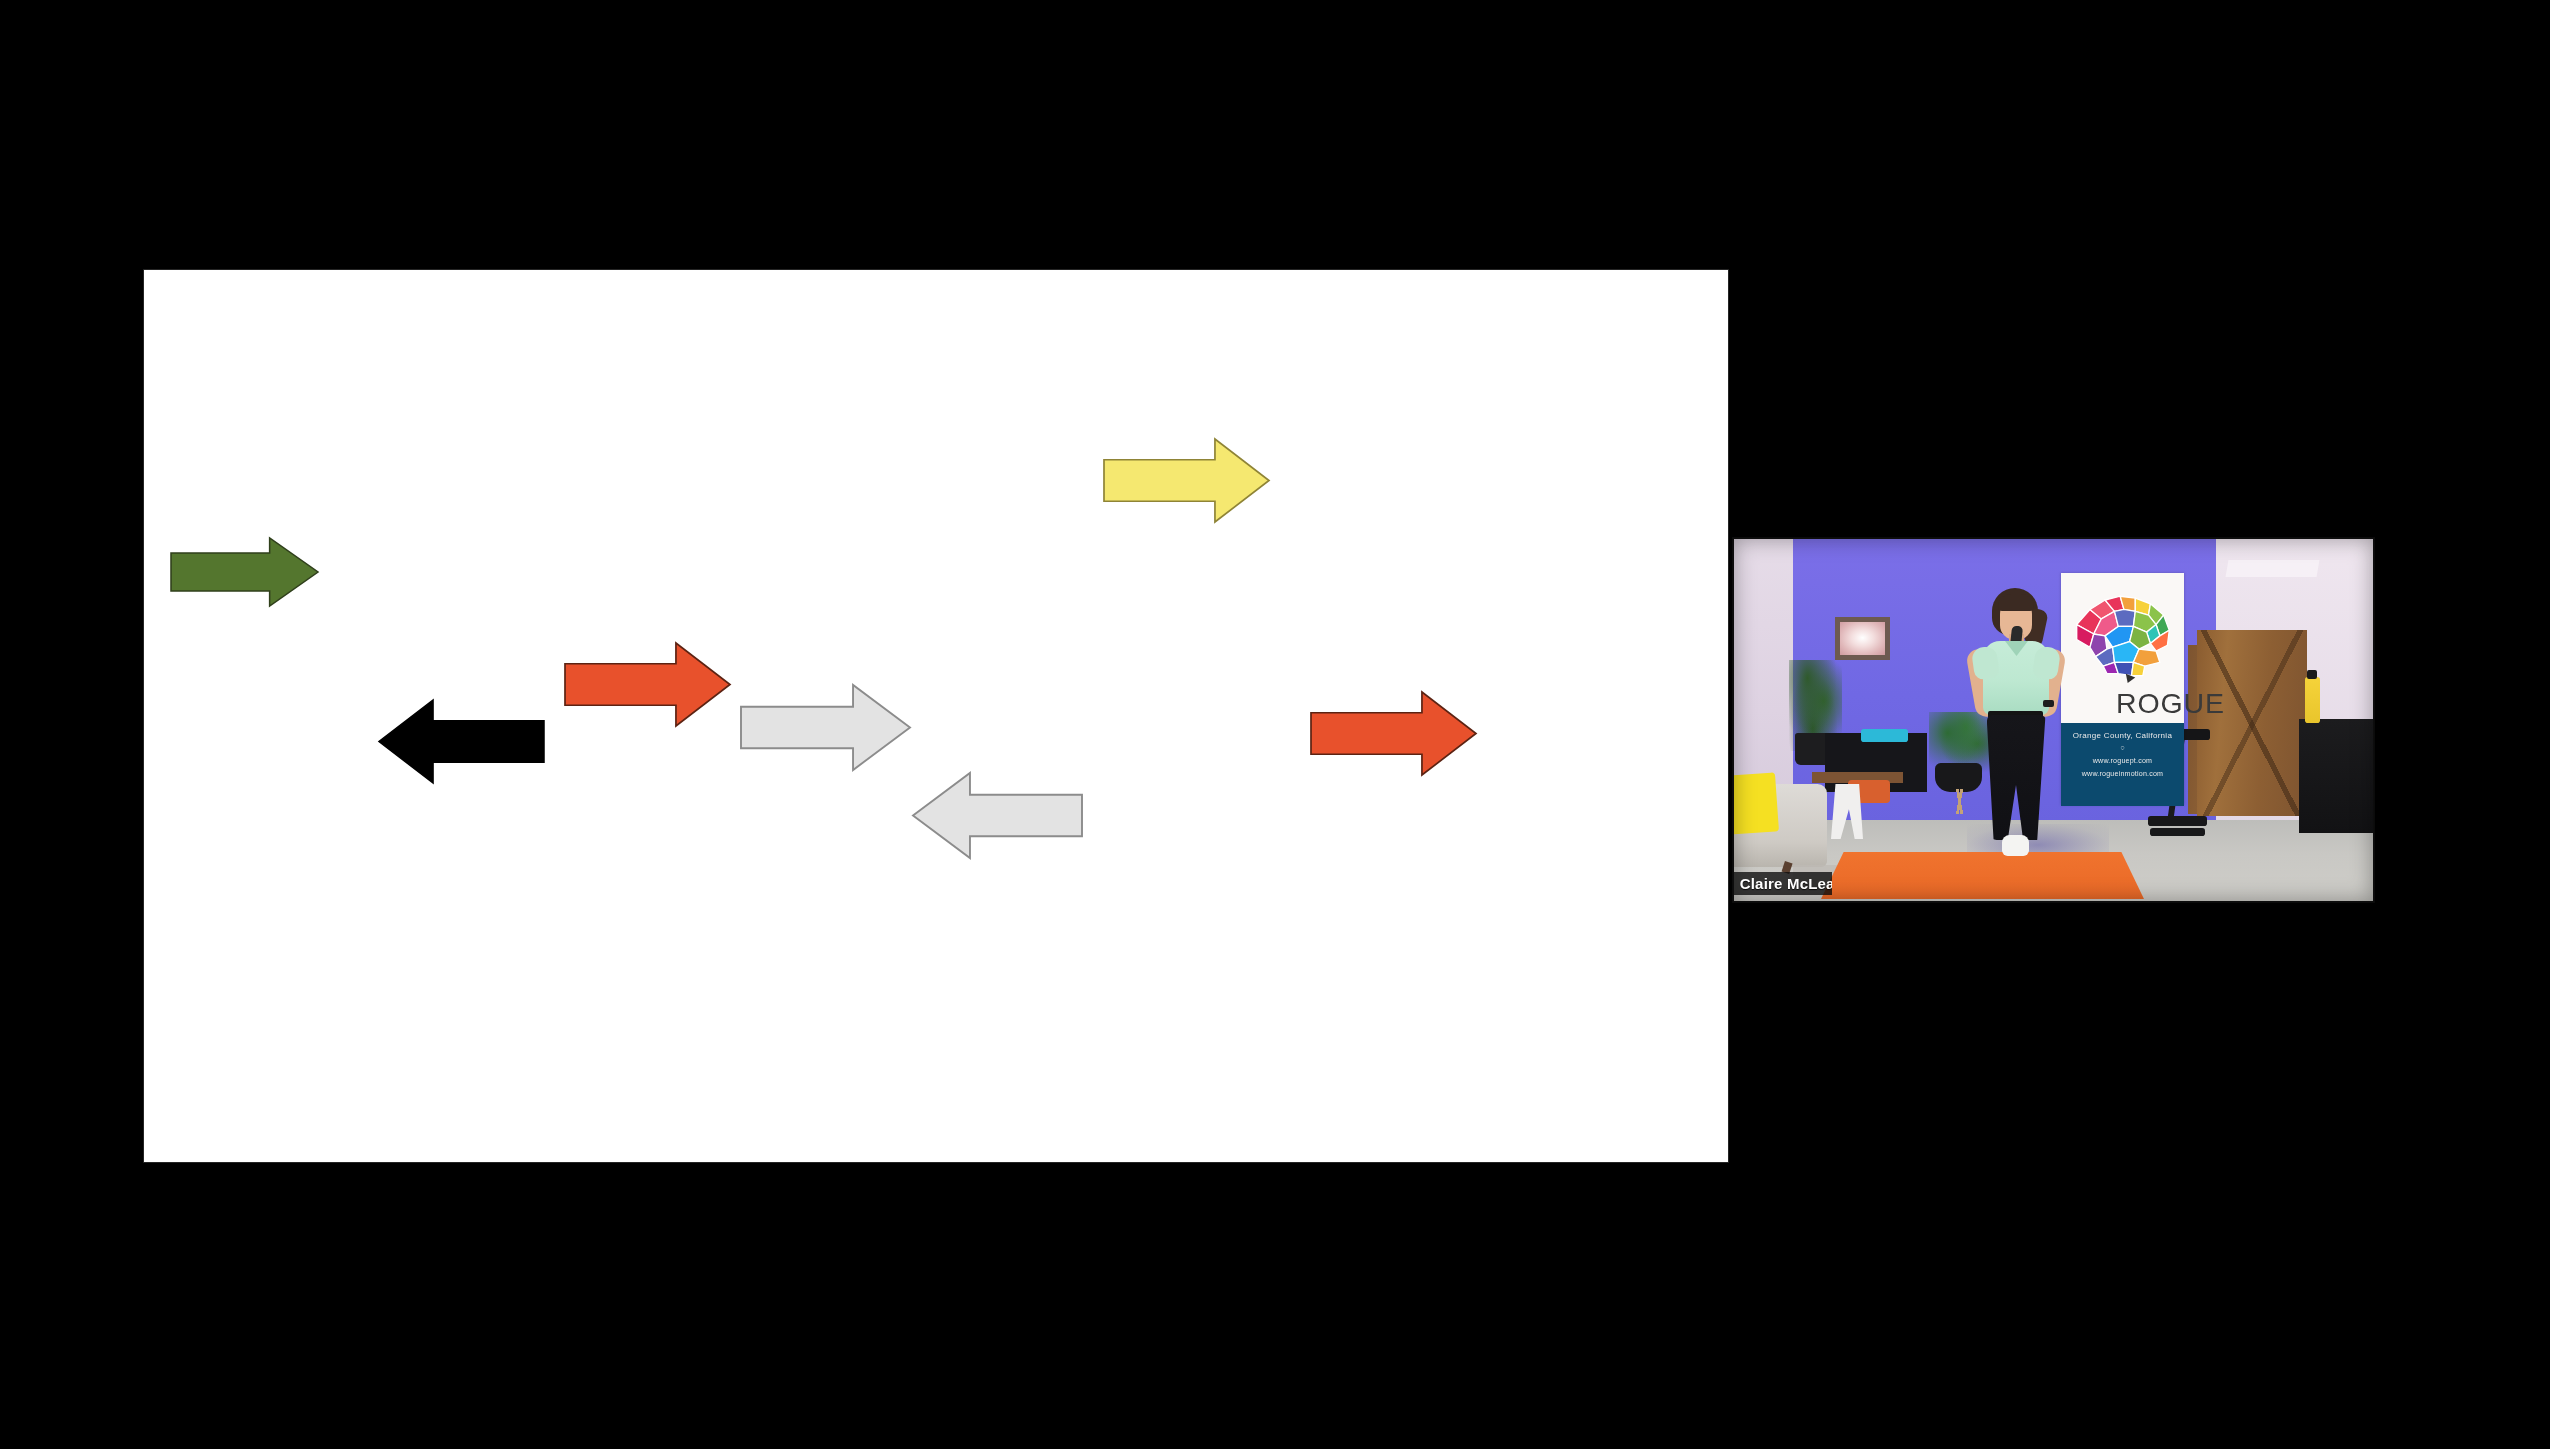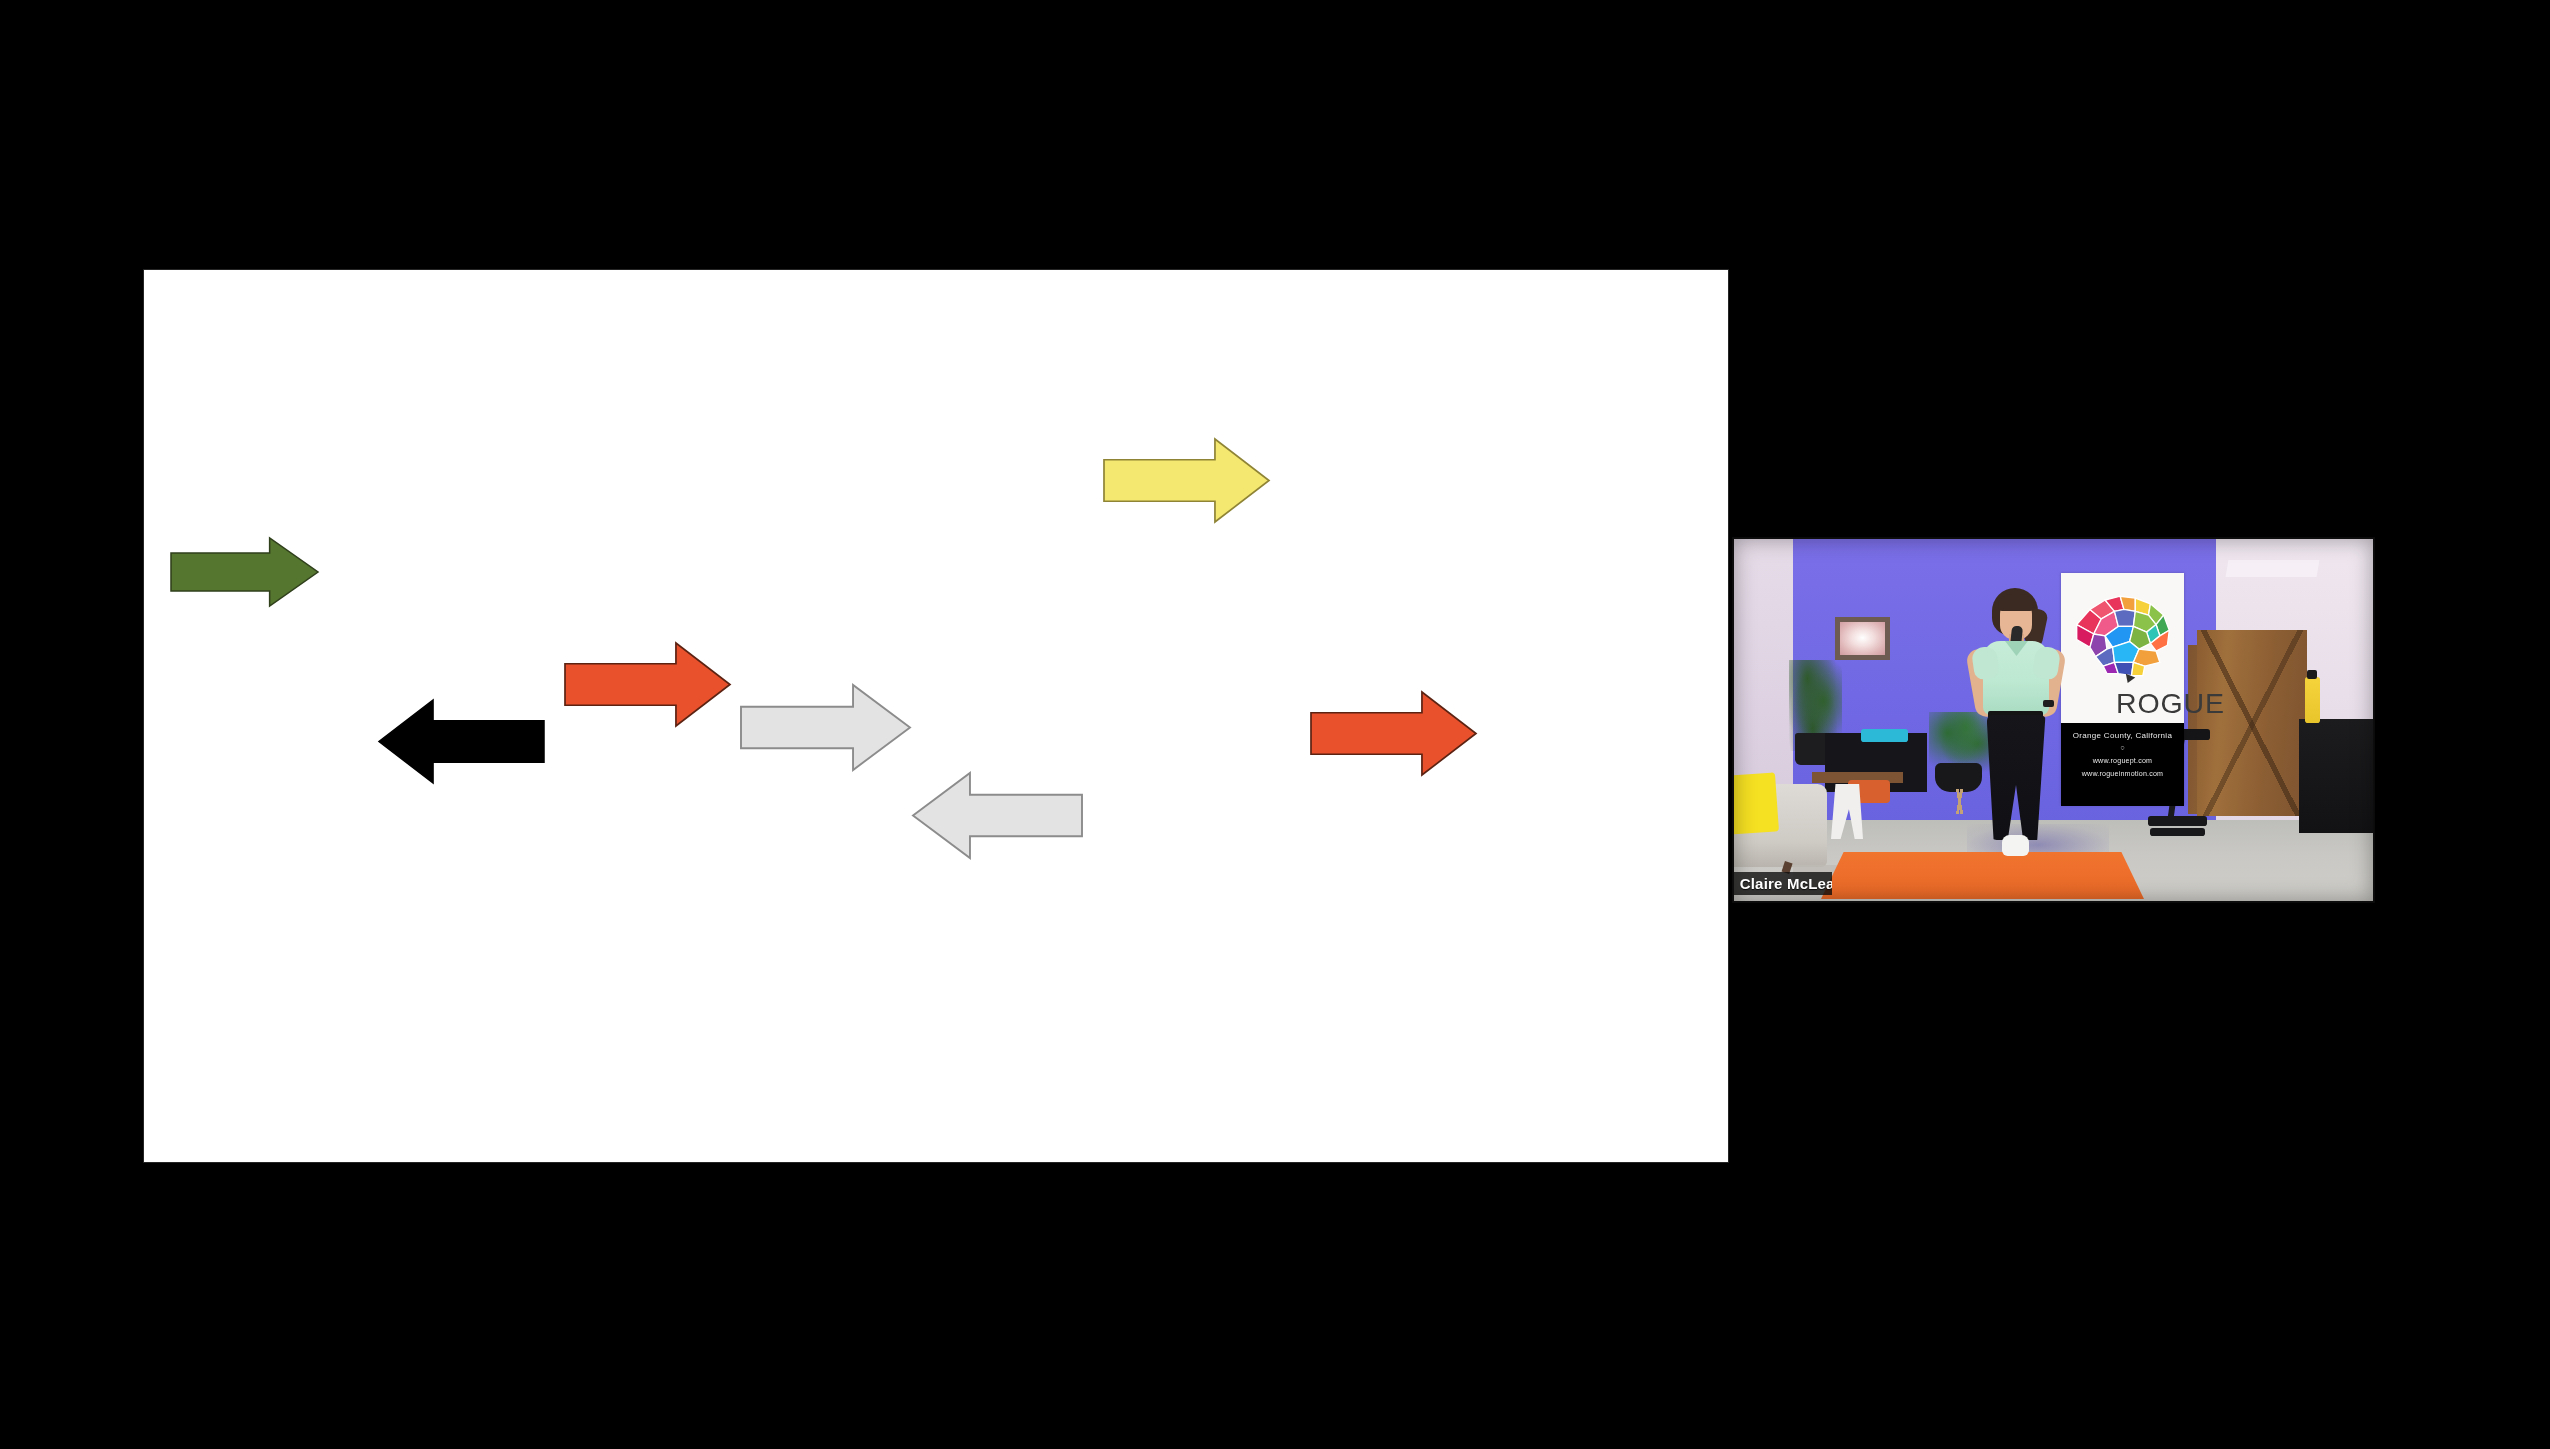--- a/index.html
+++ b/index.html
@@ -178,21 +178,21 @@
     position: absolute; left: 7.6px; top: 9.5px; width: 108px; height: 102px;
   }
   .banner-word {
     position: absolute; left: 0; top: 114px; width: 123px;
     text-align: center;
     font-family: "Liberation Sans", sans-serif;
     font-size: 28.5px; letter-spacing: 0.9px; color: #3a3a3a; font-weight: 400; margin-left: 48px;
   }
   .banner-sub {
     position: absolute; left: 0; top: 150px; width: 123px; height: 83px;
-    background: #000000; color: #e9e9e9;
+    background: #0c4a6e; color: #e9e9e9;
     text-align: center;
     padding-top: 7.6px; box-sizing: border-box;
   }
   .banner-sub .city { font-size: 8px; letter-spacing: 0.3px; }
   .banner-sub .dot { font-size: 7.6px; margin-top: 3.8px; opacity:.85;}
   .banner-sub .url { font-size: 7.1px; margin-top: 4.7px; letter-spacing: 0.2px; }
 
   
   .barn-doors {
     position: absolute; left: 463px; top: 91px; width: 110px; height: 186px;

